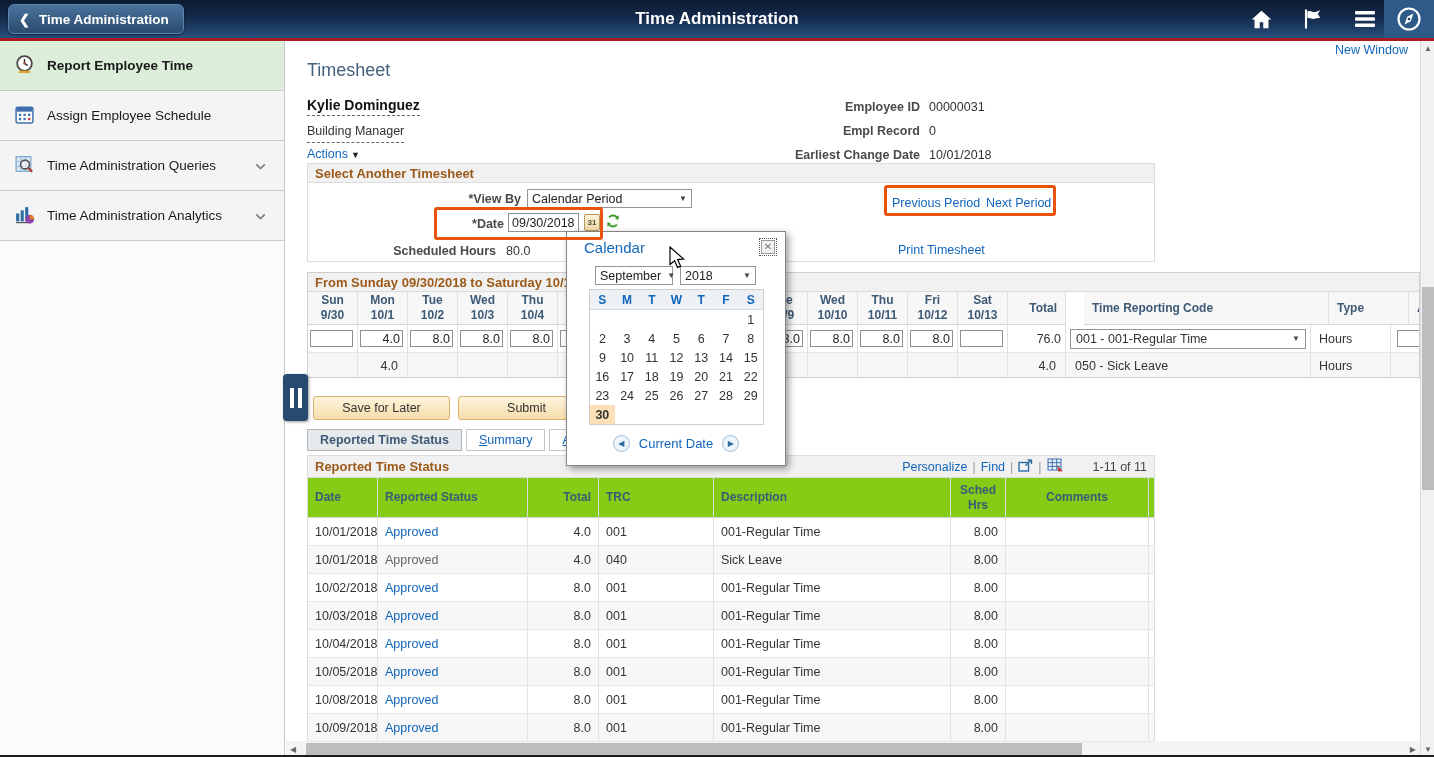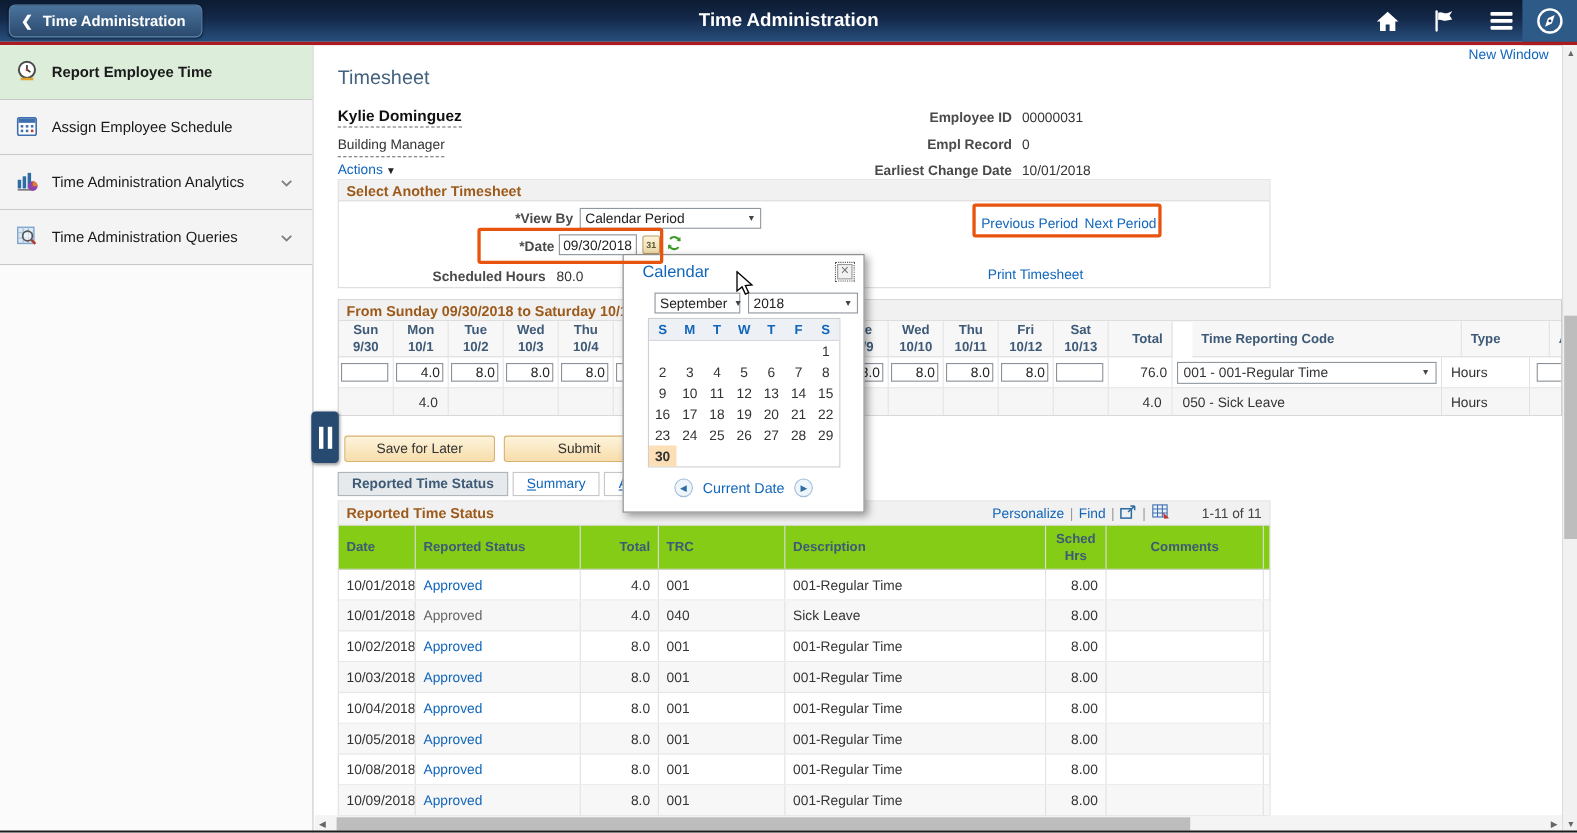--- a/index.html
+++ b/index.html
@@ -195,40 +195,40 @@
             <rect x="13.4" y="9.2" width="2.2" height="2.2"></rect>
             <rect x="4.6" y="13.2" width="2.2" height="2.2"></rect>
             <rect x="9" y="13.2" width="2.2" height="2.2"></rect>
             <rect x="13.4" y="13.2" width="2.2" height="2.2" fill="#c0392b"></rect>
           </g>
         </svg></span>
       <span>Assign Employee Schedule</span>
     </div>
     <div class="side-item">
       <span><svg width="21" height="21" viewBox="0 0 20 20">
+          <rect x="2" y="2.5" width="14" height="14" fill="#dce9f5" stroke="#7fa6c9" stroke-width="1.2"></rect>
+          <path d="M2 7.2h14M2 11.8h14M6.7 2.5v14M11.3 2.5v14" stroke="#9cbcd9" stroke-width="1"></path>
+          <circle cx="10.5" cy="10" r="4.2" fill="rgba(255,255,255,.55)" stroke="#555" stroke-width="1.5"></circle>
+          <path d="M13.6 13.2l3.7 3.7" stroke="#b03a2e" stroke-width="2.1"></path>
+        </svg></span>
+      <span>Time Administration Queries</span>
+      <span class="chevwrap"><svg width="15" height="15" viewBox="0 0 14 14">
+          <path d="M3 5l4 4 4-4" fill="none" stroke="#808080" stroke-width="1.6"></path>
+        </svg></span>
+    </div>
+    <div class="side-item">
+      <span><svg width="21" height="21" viewBox="0 0 20 20">
           <rect x="2" y="9" width="3" height="7.5" fill="#2e6da4"></rect>
           <rect x="6.3" y="6" width="3" height="10.5" fill="#2e6da4"></rect>
           <rect x="10.6" y="3" width="3" height="13.5" fill="#2e6da4"></rect>
           <path d="M2 17.7h12" stroke="#555" stroke-width="1.2"></path>
           <circle cx="15" cy="14.5" r="4.2" fill="#8e44ad"></circle>
           <path d="M15 10.3a4.2 4.2 0 0 1 4.2 4.2H15z" fill="#e67e22"></path>
         </svg></span>
       <span>Time Administration Analytics</span>
-      <span class="chevwrap"><svg width="15" height="15" viewBox="0 0 14 14">
-          <path d="M3 5l4 4 4-4" fill="none" stroke="#808080" stroke-width="1.6"></path>
-        </svg></span>
-    </div>
-    <div class="side-item">
-      <span><svg width="21" height="21" viewBox="0 0 20 20">
-          <rect x="2" y="2.5" width="14" height="14" fill="#dce9f5" stroke="#7fa6c9" stroke-width="1.2"></rect>
-          <path d="M2 7.2h14M2 11.8h14M6.7 2.5v14M11.3 2.5v14" stroke="#9cbcd9" stroke-width="1"></path>
-          <circle cx="10.5" cy="10" r="4.2" fill="rgba(255,255,255,.55)" stroke="#555" stroke-width="1.5"></circle>
-          <path d="M13.6 13.2l3.7 3.7" stroke="#b03a2e" stroke-width="2.1"></path>
-        </svg></span>
-      <span>Time Administration Queries</span>
       <span class="chevwrap"><svg width="15" height="15" viewBox="0 0 14 14">
           <path d="M3 5l4 4 4-4" fill="none" stroke="#808080" stroke-width="1.6"></path>
         </svg></span>
     </div>
   </div>
 
 <div class="vscroll">
   <span class="sarrow" style="top:3px">▲</span>
   <div class="vthumb"></div>
   <span class="sarrow" style="bottom:3px;top:auto">▼</span>
@@ -585,21 +585,21 @@
 
 <div class="calpopup">
   <div class="caltitle">Calendar</div>
   <div class="calclose">
       <span class="xbox">✕</span>
     </div>
   <div class="pssel calsel" style="left:28px;width:78px">
     <span>September</span>
       <span class="dn">▼</span>
   </div>
-  <div class="pssel calsel" style="left:113px;width:100px">
+  <div class="pssel calsel" style="left:113px;width:76px">
     <span>2018</span>
       <span class="dn">▼</span>
   </div>
   <div class="caltable">
     <div class="calhrow" id="calhead">
         <div class="calhcell">S</div>
         <div class="calhcell">M</div>
         <div class="calhcell">T</div>
         <div class="calhcell">W</div>
         <div class="calhcell">T</div>

